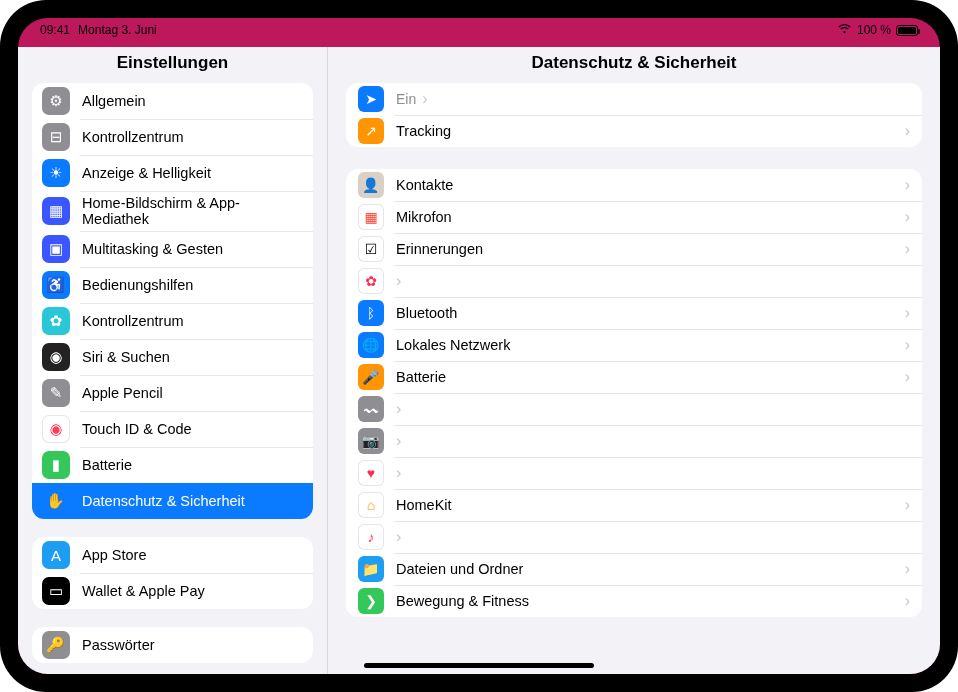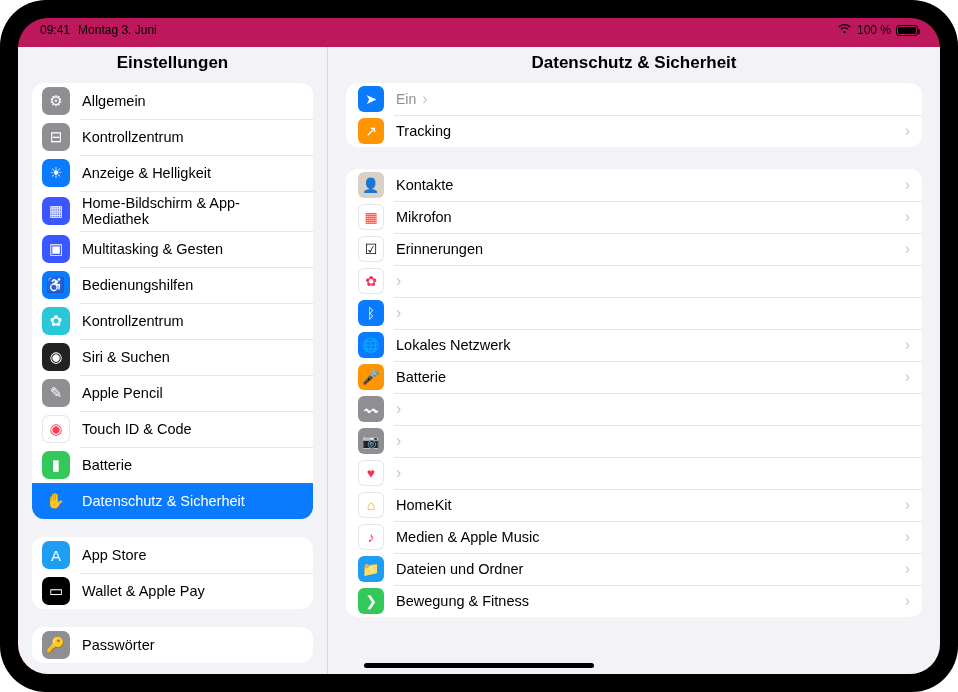--- a/index.html
+++ b/index.html
@@ -328,20 +328,21 @@
                 <div class="micon" style="background: rgb(255, 255, 255); color: rgb(0, 0, 0); box-shadow: rgb(229, 229, 234) 0px 0px 0px 1px inset;">☑</div>
                 <span class="label">Erinnerungen</span>
                 <span class="chevron">›</span>
               </div>
               <div class="mrow">
                 <div class="micon" style="background: rgb(255, 255, 255); color: rgb(255, 45, 85); box-shadow: rgb(229, 229, 234) 0px 0px 0px 1px inset;">✿</div>
                 <span class="chevron">›</span>
               </div>
               <div class="mrow">
                 <div class="micon" style="background: rgb(10, 122, 255);">ᛒ</div>
+                <span class="label">Bluetooth</span>
                 <span class="chevron">›</span>
               </div>
               <div class="mrow">
                 <div class="micon" style="background: rgb(10, 122, 255);">🌐</div>
                 <span class="label">Lokales Netzwerk</span>
                 <span class="chevron">›</span>
               </div>
               <div class="mrow">
                 <div class="micon" style="background: rgb(255, 149, 0);">🎤</div>
                 <span class="label">Batterie</span>
@@ -359,21 +360,20 @@
                 <div class="micon" style="background: rgb(255, 255, 255); color: rgb(255, 45, 85); box-shadow: rgb(229, 229, 234) 0px 0px 0px 1px inset;">♥</div>
                 <span class="chevron">›</span>
               </div>
               <div class="mrow">
                 <div class="micon" style="background: rgb(255, 255, 255); color: rgb(255, 149, 0); box-shadow: rgb(229, 229, 234) 0px 0px 0px 1px inset;">⌂</div>
                 <span class="label">HomeKit</span>
                 <span class="chevron">›</span>
               </div>
               <div class="mrow">
                 <div class="micon" style="background: rgb(255, 255, 255); color: rgb(255, 45, 85); box-shadow: rgb(229, 229, 234) 0px 0px 0px 1px inset;">♪</div>
-                <span class="label">Medien &amp; Apple Music</span>
                 <span class="chevron">›</span>
               </div>
               <div class="mrow">
                 <div class="micon" style="background: rgb(30, 158, 243);">📁</div>
                 <span class="label">Dateien und Ordner</span>
                 <span class="chevron">›</span>
               </div>
               <div class="mrow">
                 <div class="micon" style="background: rgb(52, 199, 89);">❯</div>
                 <span class="label">Bewegung &amp; Fitness</span>

